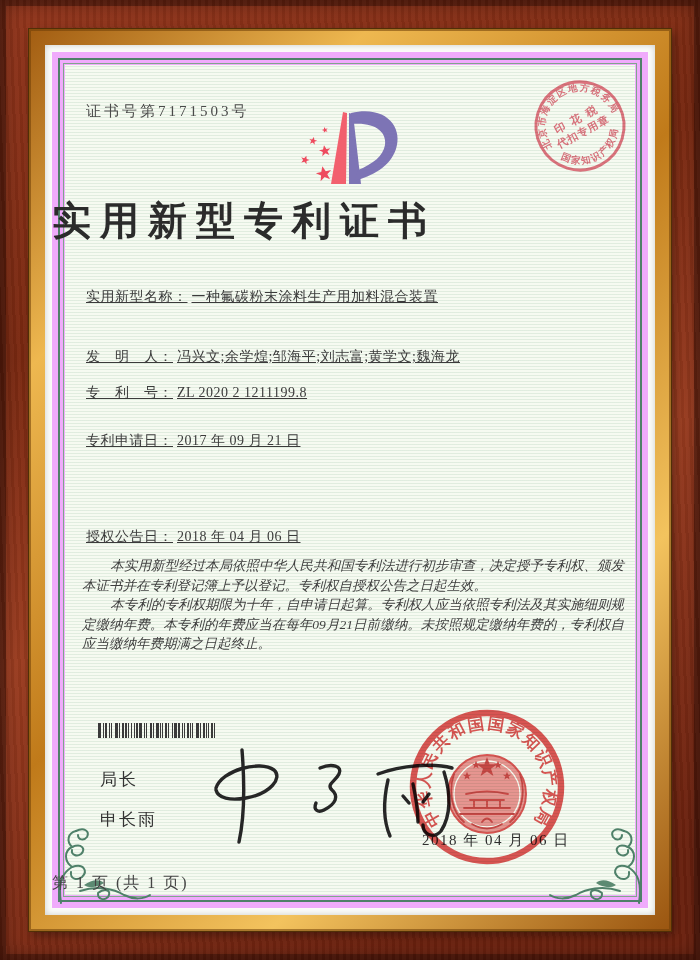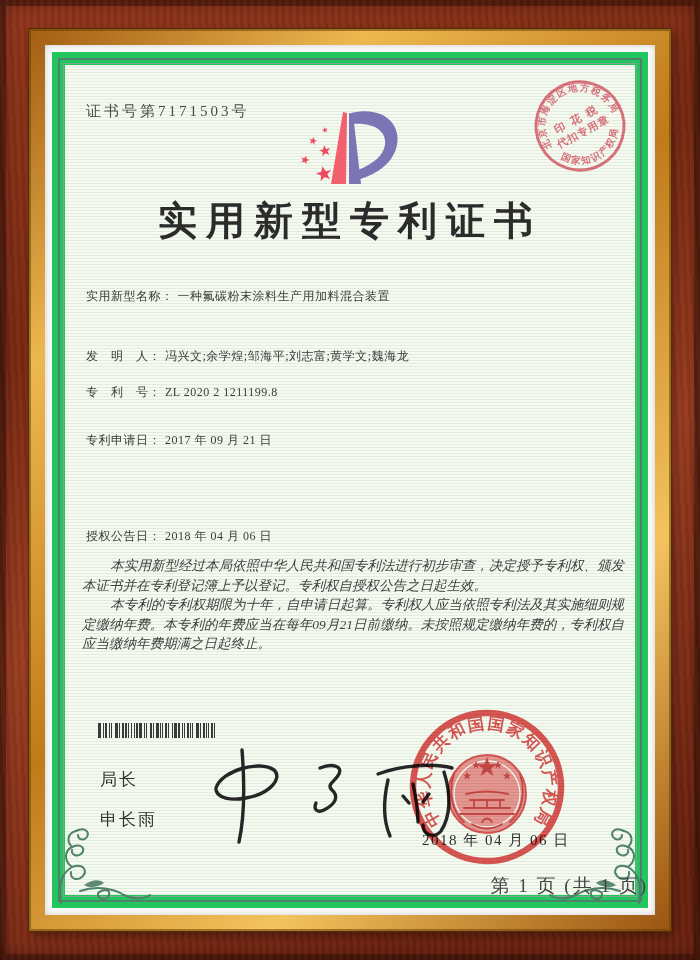--- a/index.html
+++ b/index.html
@@ -11,38 +11,38 @@
     background:linear-gradient(160deg,#93361c,#7c2a12 30%,#9e3e21 55%,#6f2310 90%);
     box-shadow:inset 0 0 0 6px rgba(48,12,4,.5), inset 0 0 22px rgba(0,0,0,.45);}
   .frame:after{content:"";position:absolute;inset:0;
     background:repeating-linear-gradient(88deg,rgba(0,0,0,.10) 0 3px,rgba(255,255,255,.04) 3px 7px);
     opacity:.55;}
   .gold{position:absolute;inset:29px;
     background:linear-gradient(135deg,#a25d12,#eeb850 22%,#c07a1a 48%,#f3c35e 74%,#9a5510);
     box-shadow:0 0 0 1px #512f06, inset 0 0 0 2px rgba(110,62,8,.55), 3px 4px 10px rgba(0,0,0,.4);}
   .mat{position:absolute;inset:45px;background:#fcfdfa;box-shadow:inset 0 0 7px rgba(0,0,0,.20);}
   
-  .paper{position:absolute;inset:52px;background:#22c55e;}
+  .paper{position:absolute;inset:52px;background:#f0abfc;}
   .gb1{position:absolute;inset:6px;border:2px solid #4f8069;}
   .gb2{position:absolute;inset:11px;border:1px solid #7fa68c;}
   .ptex{position:absolute;inset:13px;background:
     repeating-linear-gradient(0deg,rgba(120,170,135,.17) 0 1px,rgba(0,0,0,0) 1px 3px),#f6faf1;}
   
   .certno{left:34px;top:50px;font-size:15px;letter-spacing:3px;color:#4a4a4a;}
-  .title{left:0;right:0;top:142px;text-align:center;font-size:39px;font-weight:700;
+  .title{left:0;right:0;top:142px;text-align:left;font-size:39px;font-weight:700;
          letter-spacing:9px;color:#2b2b2b;}
-  .field{left:34px;font-size:12px;color:#3b3b3b;letter-spacing:.5px;white-space:nowrap;}
+  .field{left:34px;font-size:14px;color:#3b3b3b;letter-spacing:.5px;white-space:nowrap;text-decoration:underline;}
   .flabel{margin-right:4px;}
   .paras{left:30px;top:504px;width:542px;font-size:13.5px;line-height:19.6px;
          color:#3e3e3e;text-align:justify;font-style:italic;}
   .paras p{margin:0;text-indent:2.1em;}
   .sigblock{left:48px;top:716px;font-size:17px;color:#333;font-style:normal;}
   .sigblock div{margin-bottom:17px;letter-spacing:2px;}
   .sealdate{left:370px;top:779px;font-size:15px;letter-spacing:1.5px;color:#2e2e2e;z-index:1;}
-  .footer{left:0;right:0;top:821px;text-align:right;font-size:19px;letter-spacing:2px;color:#444;}
+  .footer{left:0;right:0;top:821px;text-align:left;font-size:16px;letter-spacing:2px;color:#444;}
   .sealsvg{left:350px;top:650px;z-index:2;mix-blend-mode:multiply;opacity:.9;}
   .stampsvg{left:474px;top:20px;opacity:.92;mix-blend-mode:multiply;}
   .sigsvg{left:130px;top:688px;z-index:1;}
   .orn-l{left:1px;bottom:1px;}
   .orn-r{right:1px;bottom:1px;transform:scaleX(-1);}
   svg text{font-family:"Liberation Serif","DejaVu Serif",serif;}
 </style>
 </head>
 <body>
 

